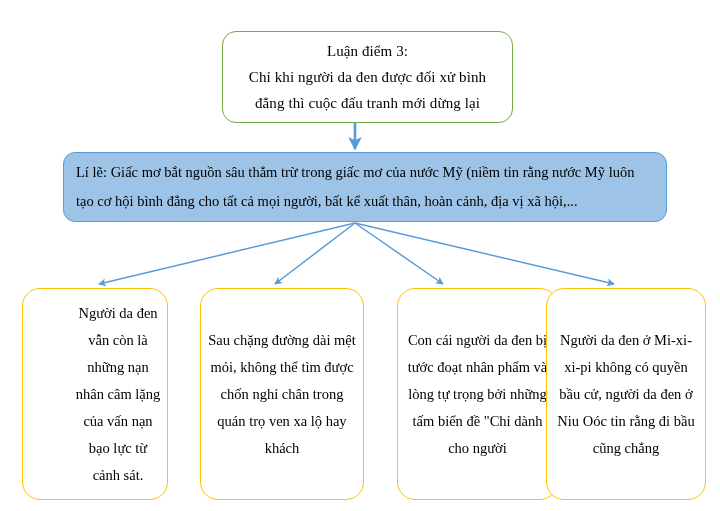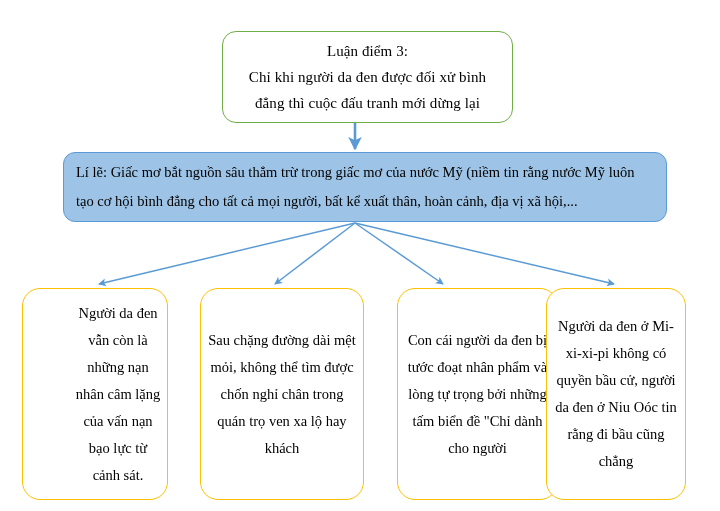--- a/index.html
+++ b/index.html
@@ -86,21 +86,21 @@
     background: #ffffff;
   }
   .evidence-box .node-text {
     font-size: 14.5px;
     line-height: 27px;
     padding: 0 6px;
   }
   #evidence-box-1 { left: 22px;  width: 146px; padding-left: 46px; }
   #evidence-box-2 { left: 200px; width: 164px; }
   #evidence-box-3 { left: 373px; width: 161px; margin-left: 24px; }
-  #evidence-box-4 { left: 546px; width: 140px; }
+  #evidence-box-4 { left: 546px; width: 160px; }
 </style>
 </head>
 <body>
 
 <div id="canvas">
 
   <svg id="arrow-layer" viewBox="0 0 720 511" width="720" height="511" xmlns="http://www.w3.org/2000/svg">
     <defs>
       <marker id="arrowhead" markerWidth="6" markerHeight="6" refX="4.6" refY="3" orient="auto" markerUnits="strokeWidth">
         <path d="M0,0.4 L5.2,3 L0,5.6 L1.2,3 Z" fill="#5B9BD5"></path>

